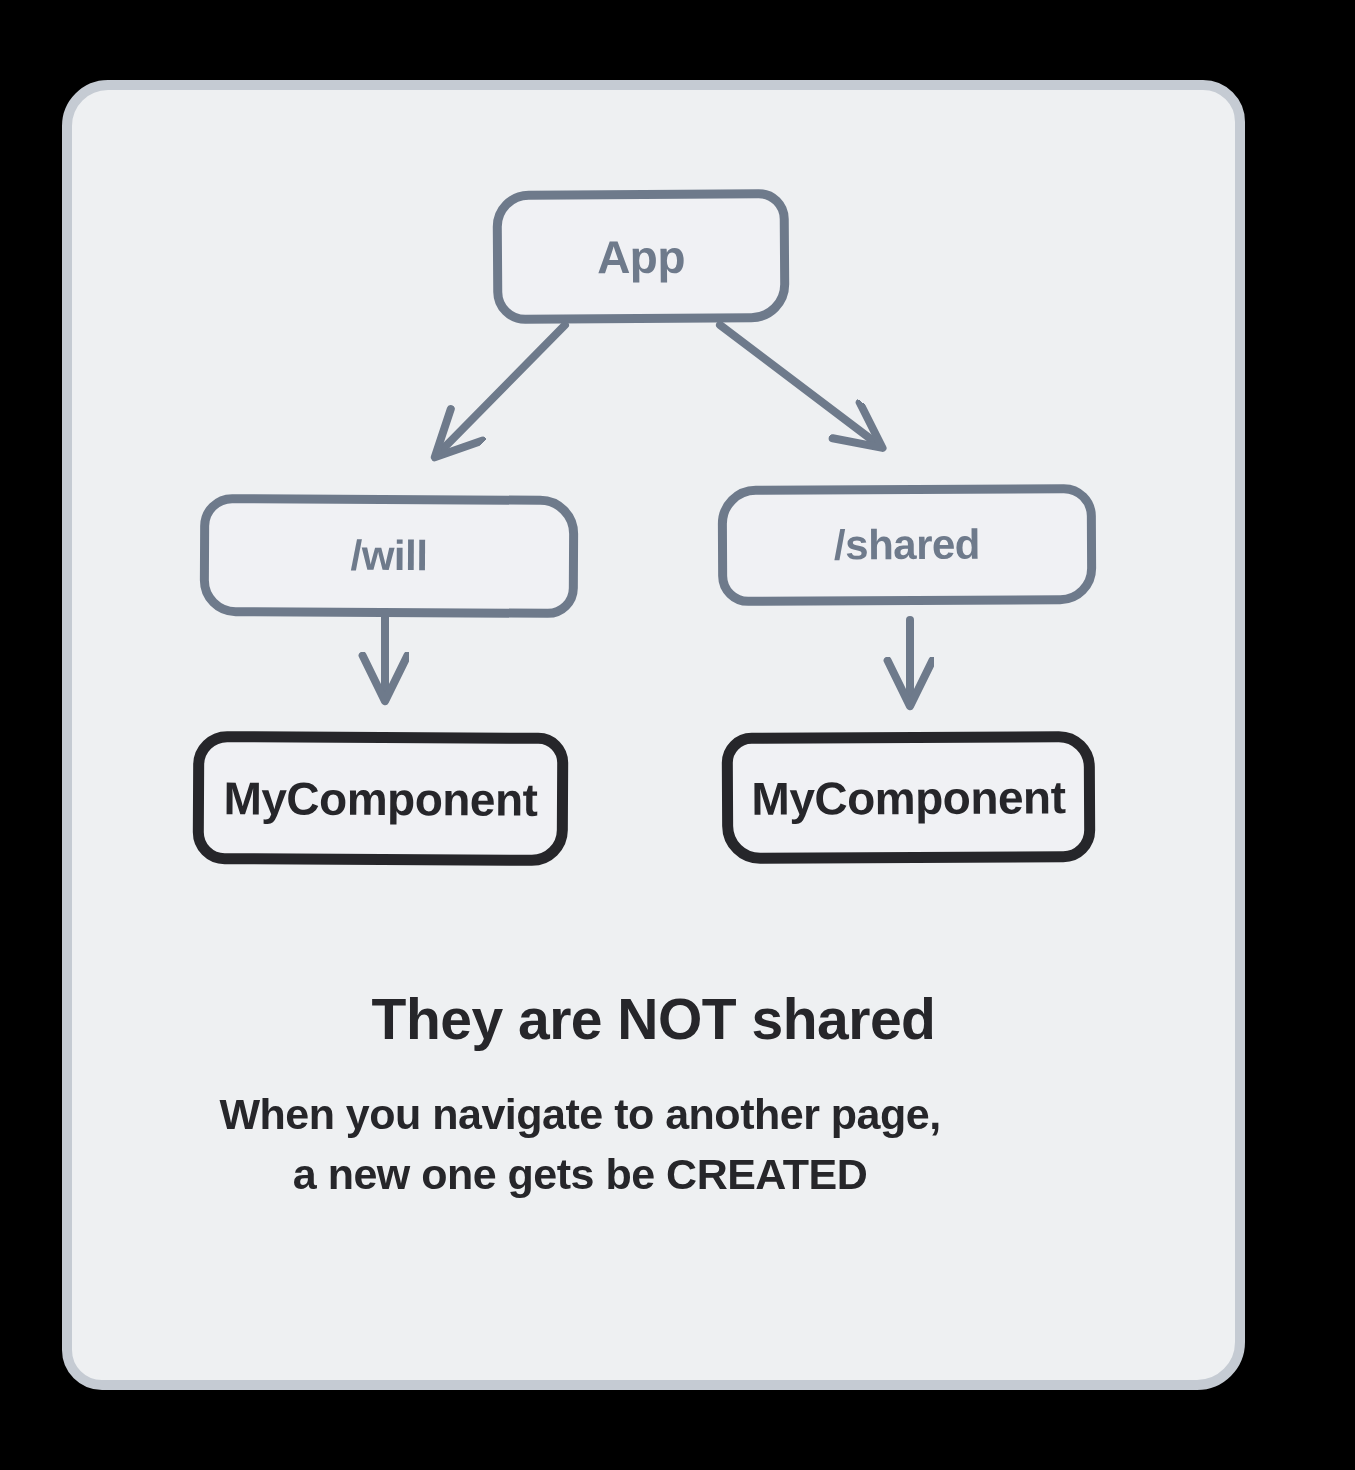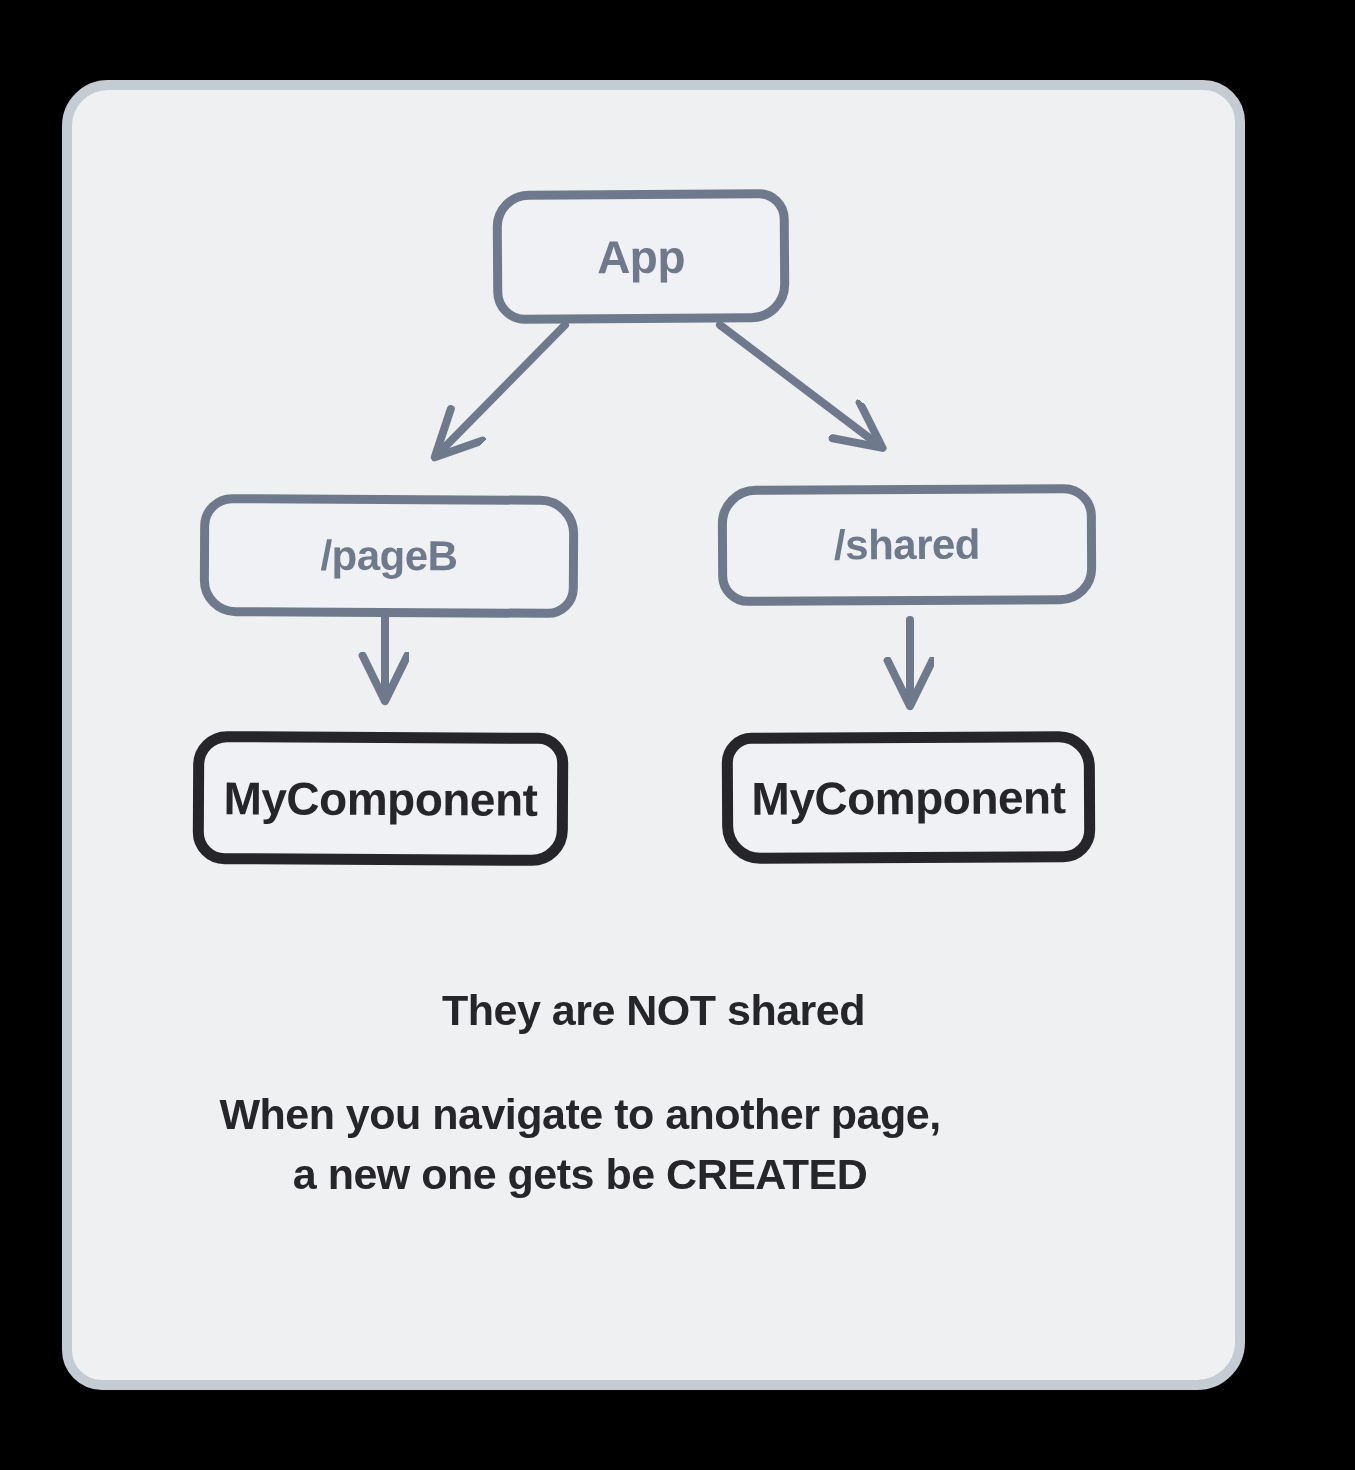--- a/index.html
+++ b/index.html
@@ -84,21 +84,21 @@
     border-radius: 30px 36px 32px 38px;
     font-size: 46px;
     transform: rotate(-0.3deg);
   }
   .note-heading {
     position: absolute;
     left: 62px;
     top: 986px;
     width: 1183px;
     text-align: center;
-    font-size: 43px;
+    font-size: 57px;
     font-weight: bold;
     letter-spacing: -0.5px;
     color: #26262a;
   }
   .note-paragraph {
     position: absolute;
     left: 62px;
     top: 1084px;
     width: 1036px;
     text-align: center;
@@ -126,21 +126,21 @@
     <path d="M720,325 L880,446" fill="none" stroke="#6e7a8b" stroke-width="8" stroke-linecap="round" marker-end="url(#arrowhead)"></path>
     <path d="M385,614 L385,698" fill="none" stroke="#6e7a8b" stroke-width="8" stroke-linecap="round" marker-end="url(#arrowhead)"></path>
     <path d="M910,620 L910,703" fill="none" stroke="#6e7a8b" stroke-width="8" stroke-linecap="round" marker-end="url(#arrowhead)"></path>
   </svg>
 
   <div class="node muted node-app">
     <span>App</span>
   </div>
 
   <div class="node muted node-pageA">
-    <span>/pageB</span>
+    <span>/will</span>
   </div>
 
   <div class="node muted node-pageB">
     <span>/shared</span>
   </div>
 
   <div class="node ink node-mycomp-left">
     <span>MyComponent</span>
   </div>
 

